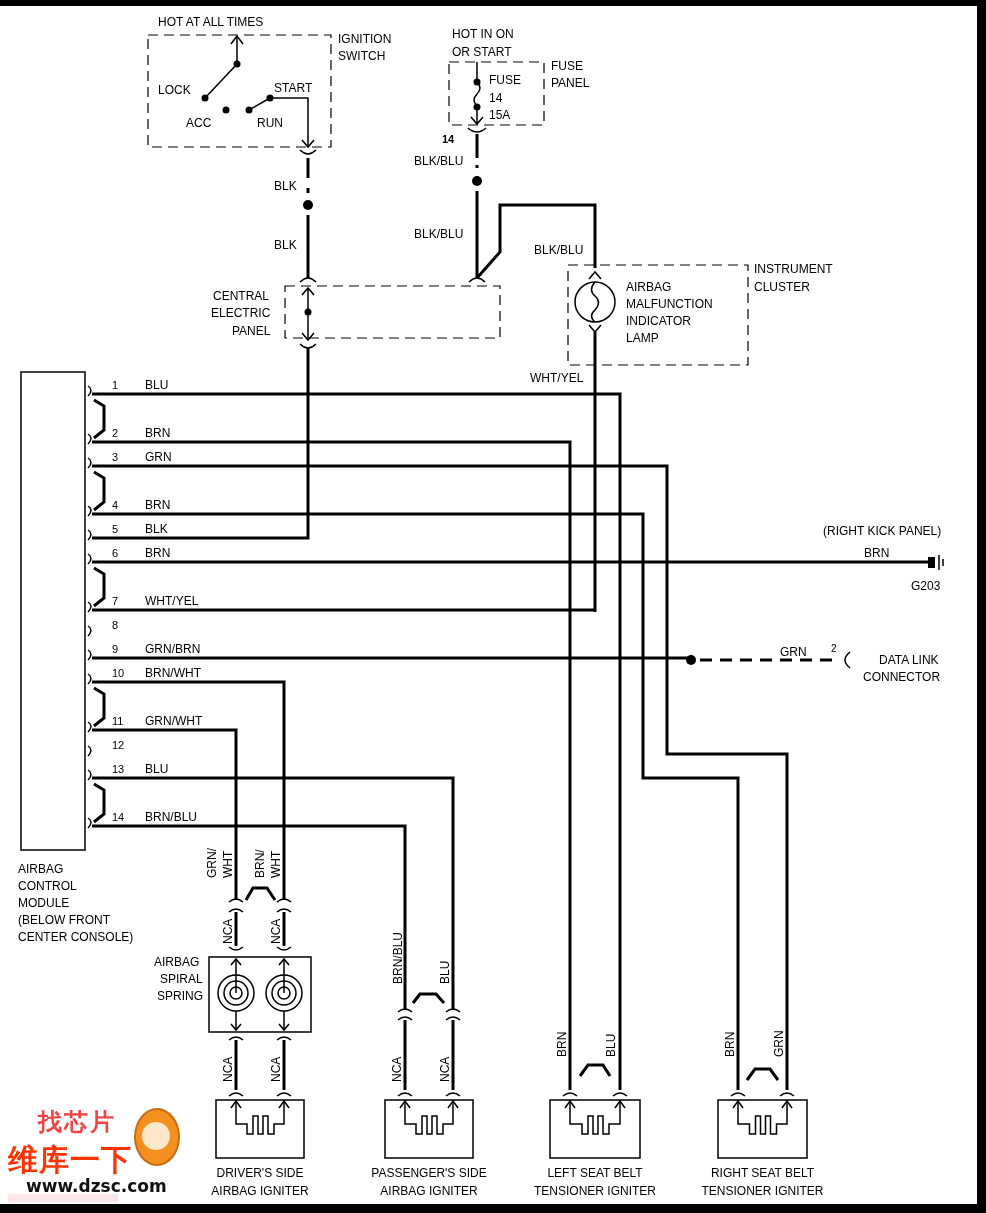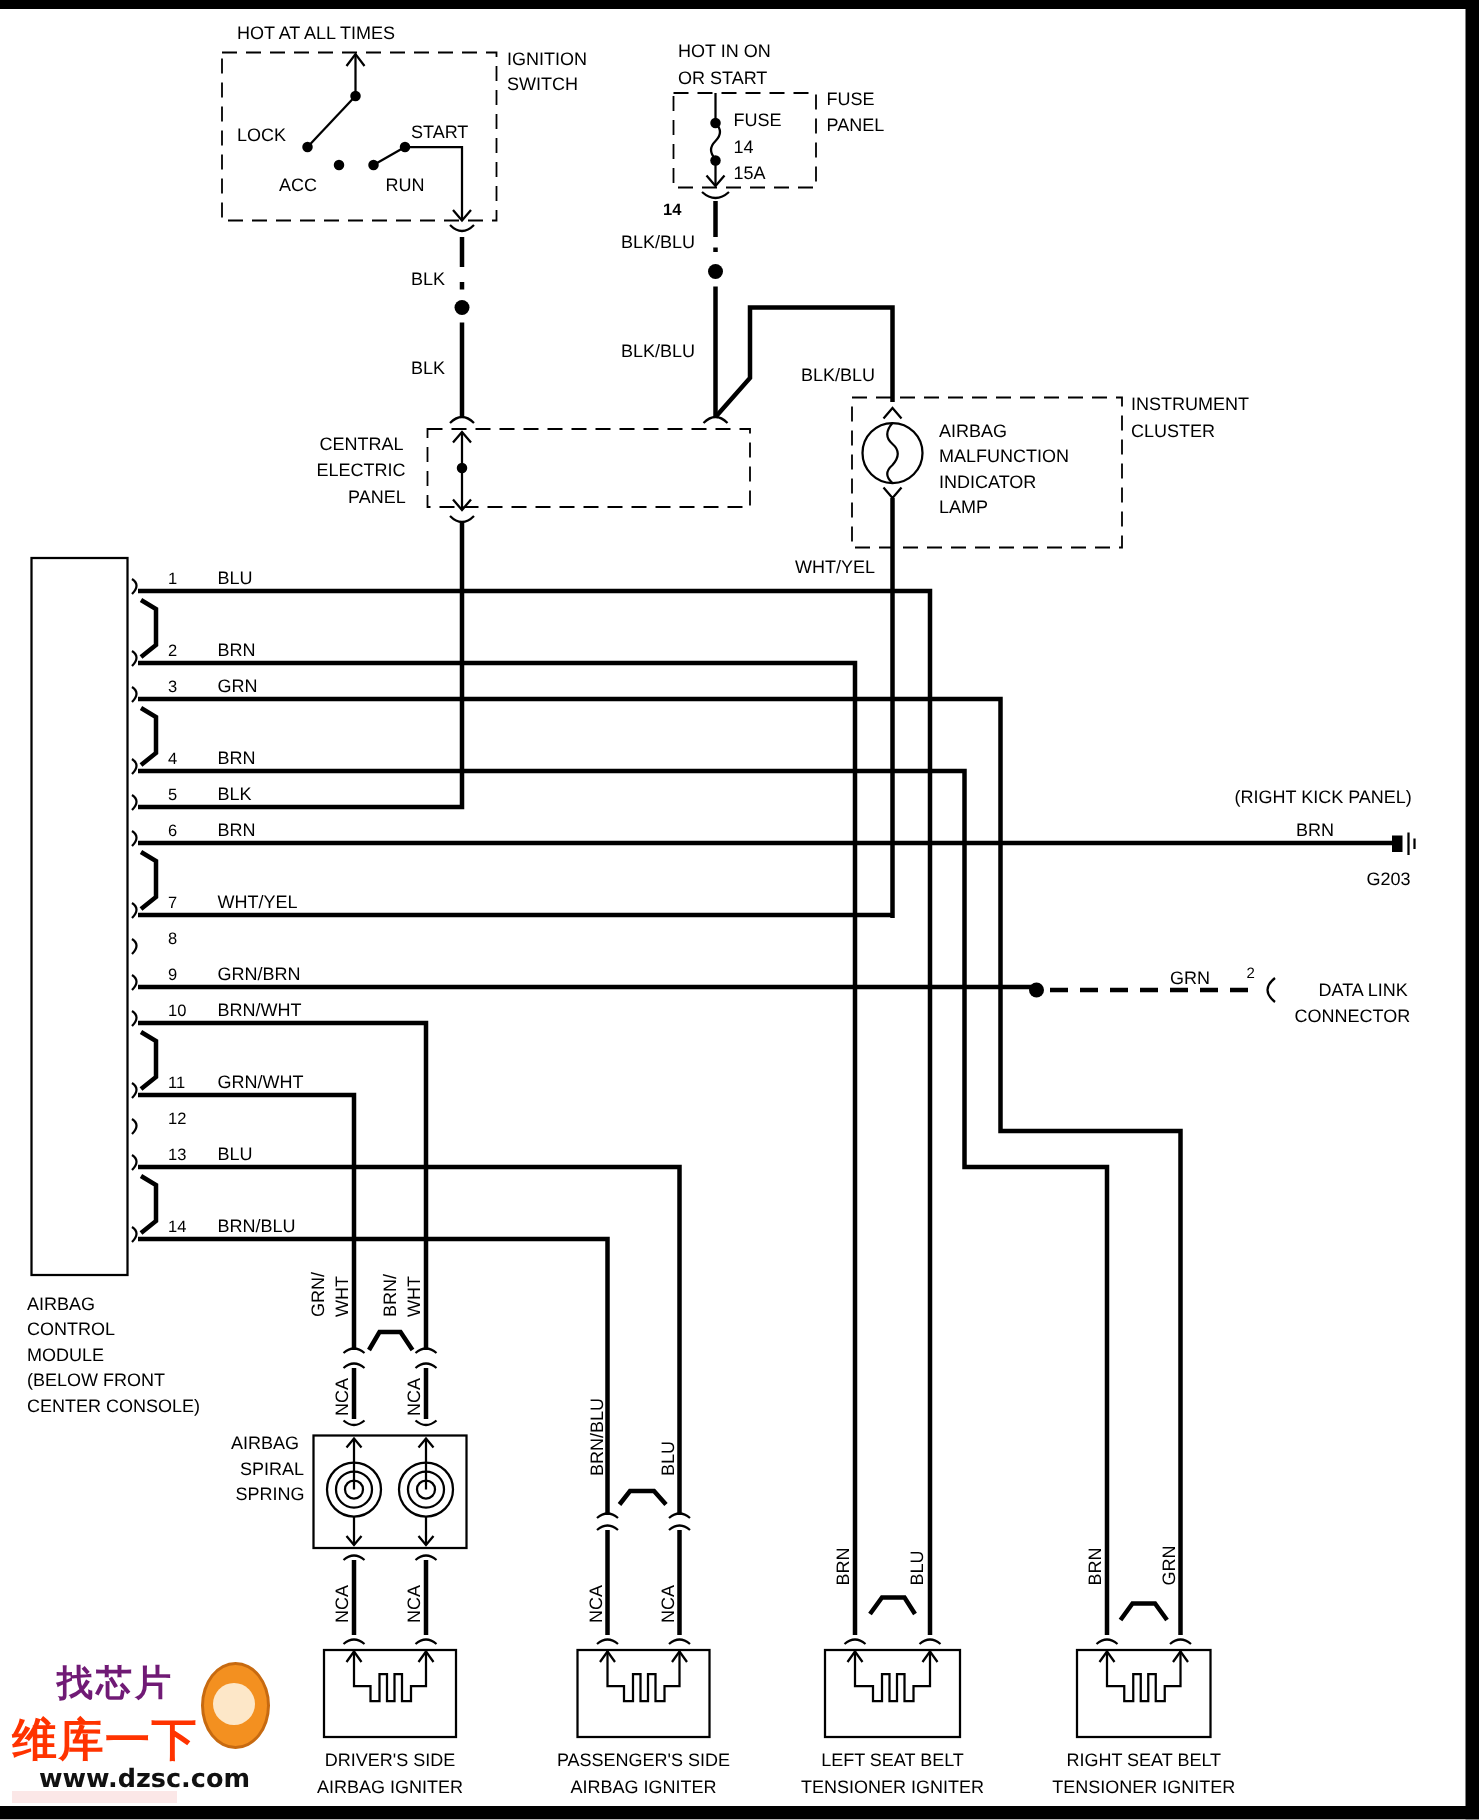--- a/index.html
+++ b/index.html
@@ -4,21 +4,21 @@
 <style>
   html, body { margin: 0; padding: 0; background: #ffffff; }
   body { width: 986px; height: 1213px; position: relative; overflow: hidden; font-family: "Liberation Sans", sans-serif; }
   #diagram { position: absolute; left: 0; top: 0; }
   .lbl { font-family: "Liberation Sans", sans-serif; font-size: 12px; fill: #000; }
   .wire { stroke: #000; stroke-width: 3; fill: none; }
   .thin { stroke: #000; stroke-width: 1.5; fill: none; }
   .dash { stroke: #000; stroke-width: 1.2; fill: none; stroke-dasharray: 10 6; }
   .box { stroke: #000; stroke-width: 1.5; fill: #fff; }
   .logo { position: absolute; left: 2px; top: 1104px; width: 176px; height: 96px; }
-  .logo .cn1 { position: absolute; left: 36px; top: 2px; font-size: 24px; font-weight: bold; color: #701a75; font-family: "DejaVu Sans", sans-serif; letter-spacing: 2px; }
+  .logo .cn1 { position: absolute; left: 36px; top: 2px; font-size: 24px; font-weight: bold; color: #ef4444; font-family: "DejaVu Sans", sans-serif; letter-spacing: 2px; }
   .logo .cn2 { position: absolute; left: 6px; top: 36px; font-size: 30px; font-weight: bold; color: #ff3300; font-family: Liberation Serif, serif; letter-spacing: 1px; }
   .logo .url { position: absolute; left: 24px; top: 72px; font-size: 17px; font-weight: bold; color: #111; font-family: "DejaVu Sans", sans-serif; }
   .logo .mascot { position: absolute; left: 132px; top: 4px; width: 42px; height: 54px; border-radius: 50%; background: #f39020; border: 2px solid #c76a10; }
   .logo .face { position: absolute; left: 140px; top: 18px; width: 28px; height: 28px; border-radius: 50%; background: #fde7c8; }
   .logo .pinkbar { position: absolute; left: 6px; top: 90px; width: 110px; height: 8px; background: #fbe7e7; }
 </style>
 </head>
 <body>
 
 <svg id="diagram" width="986" height="1213" viewBox="0 0 986 1213">

